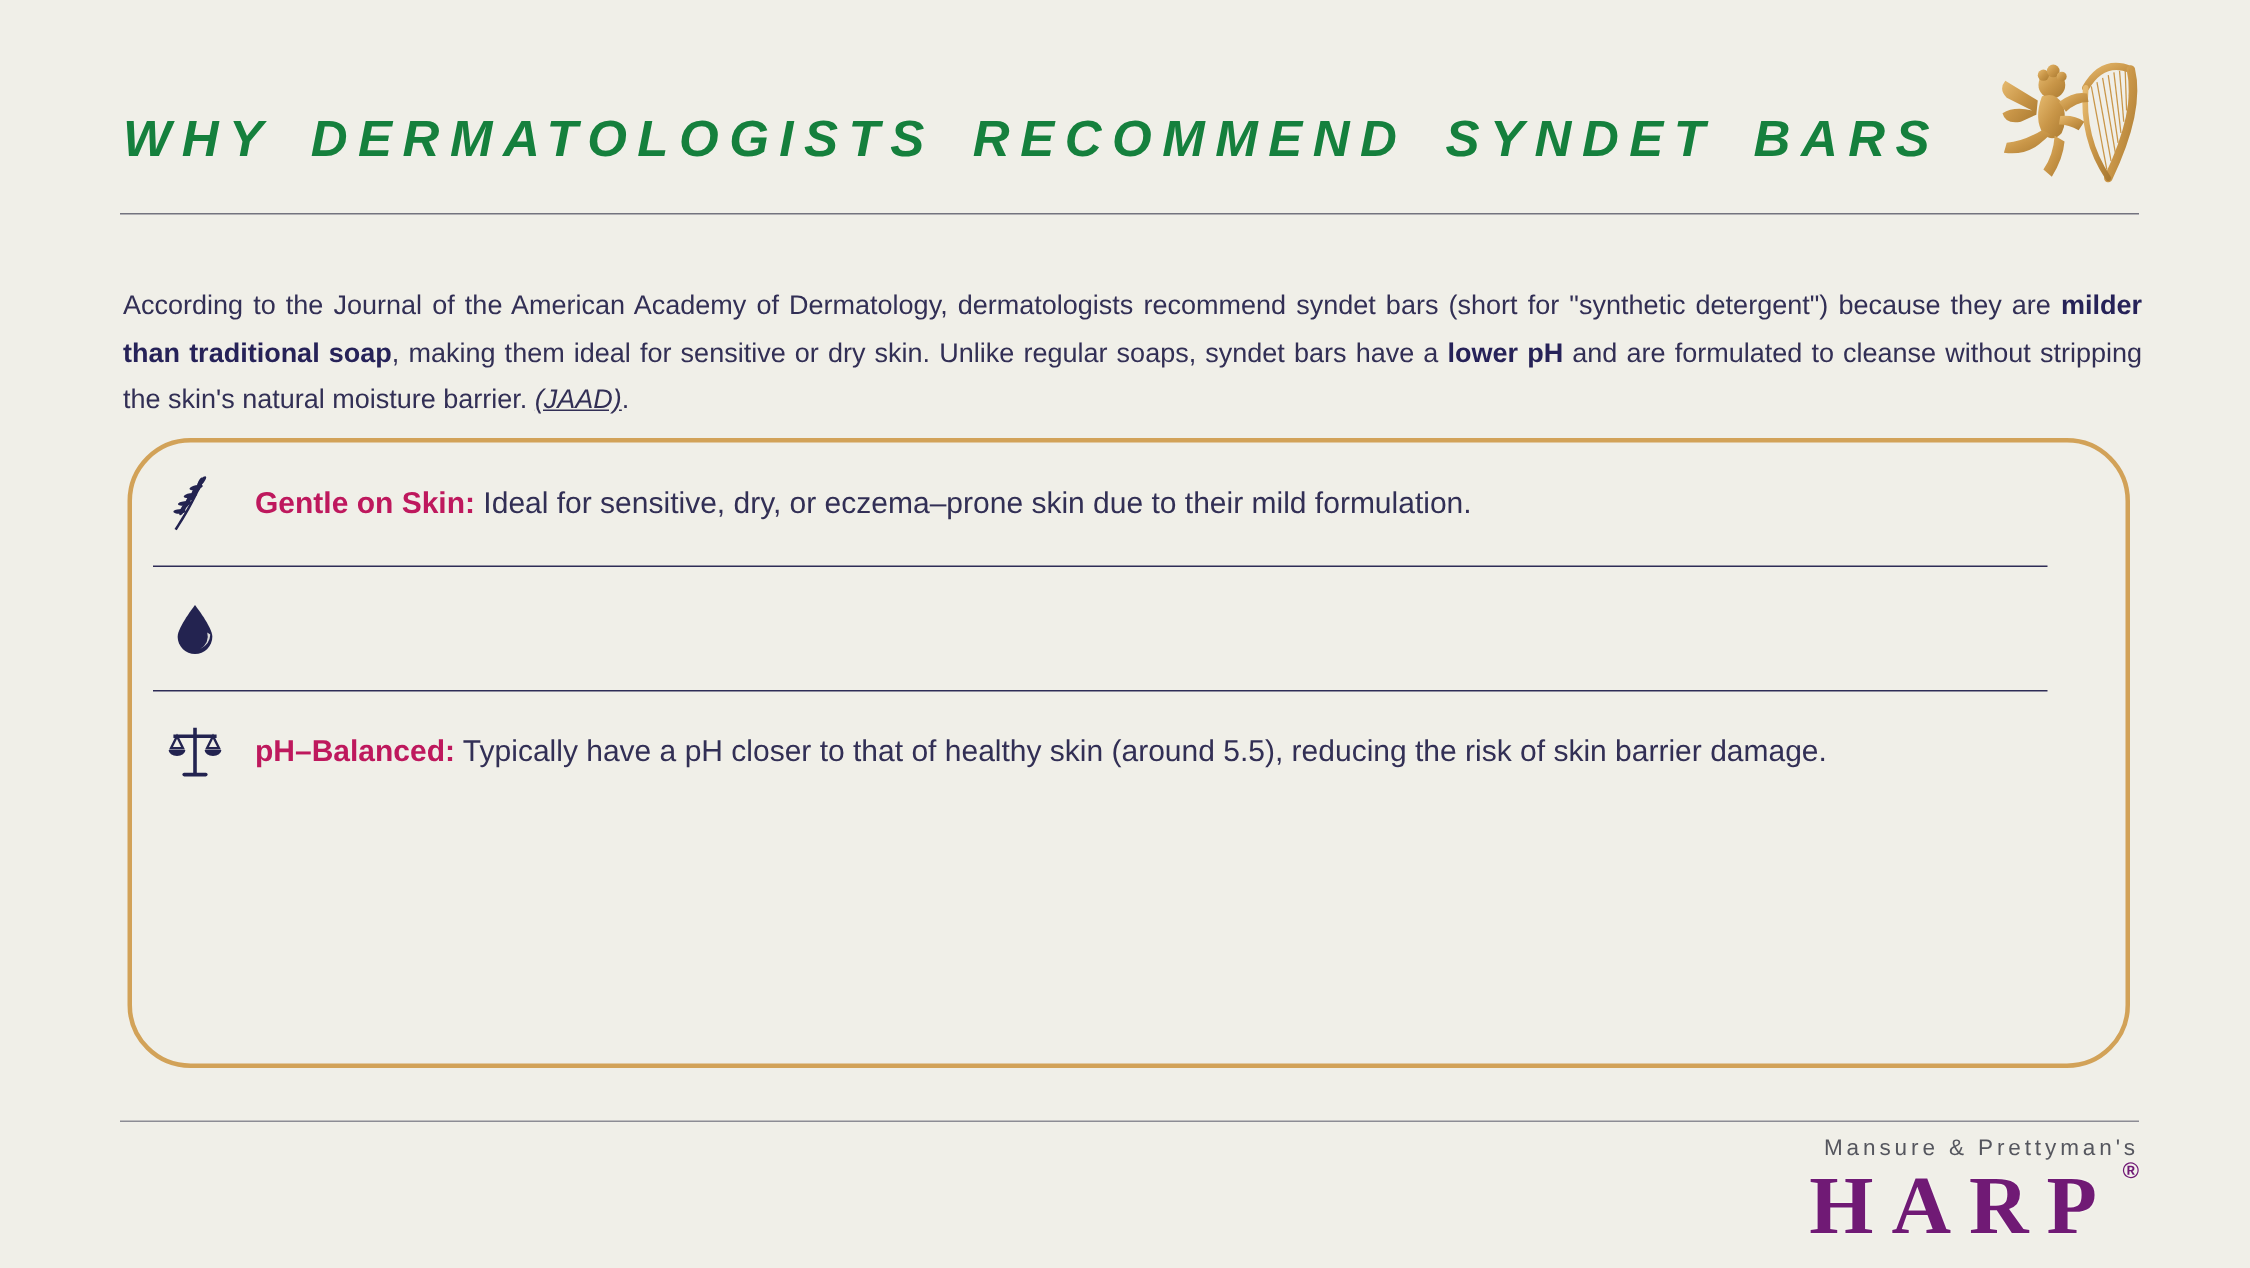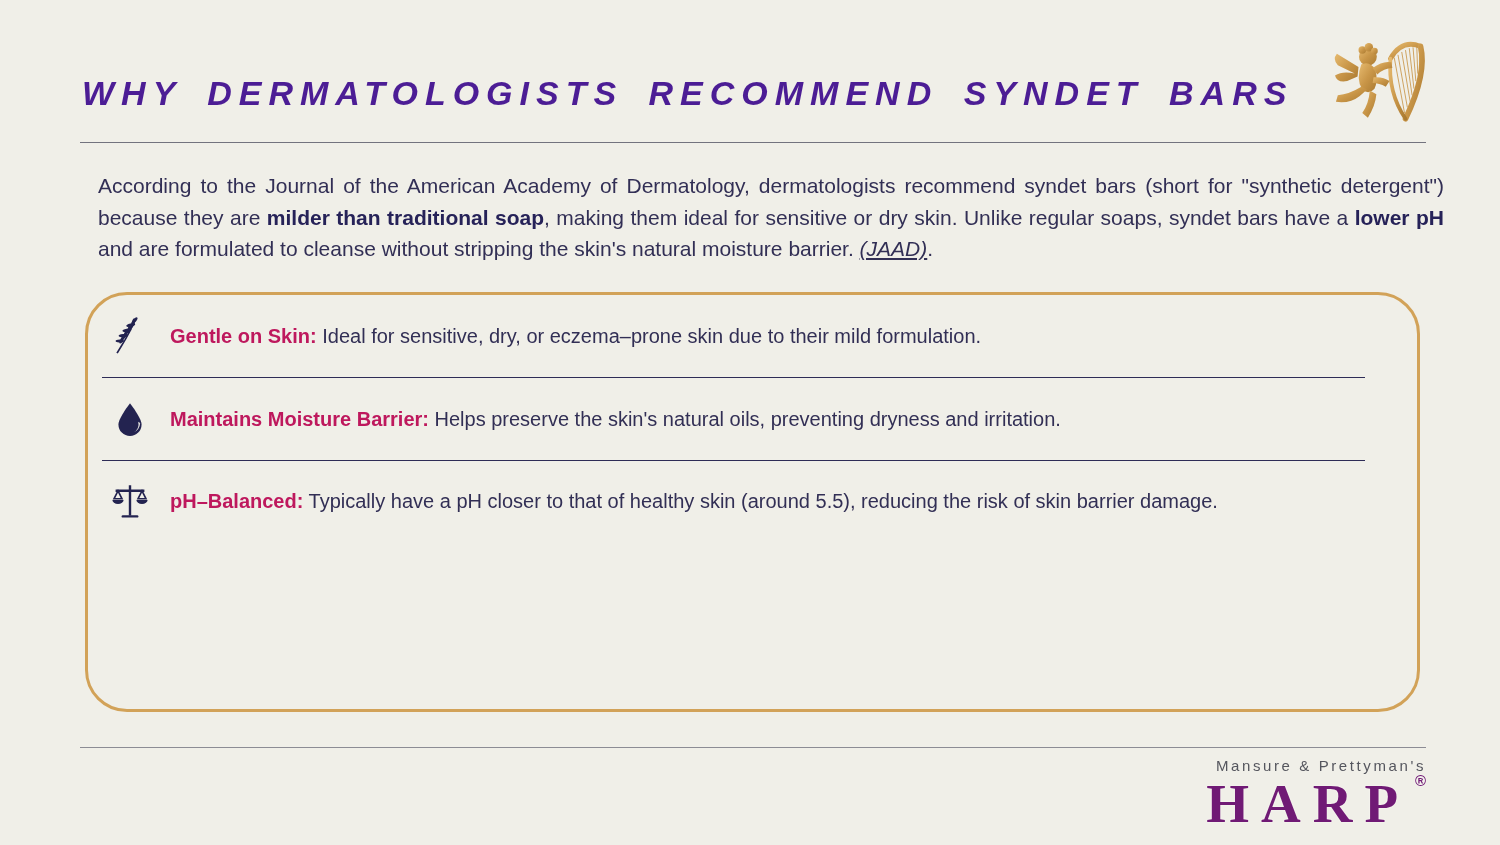--- a/index.html
+++ b/index.html
@@ -10,34 +10,33 @@
     color:#312f55;
     overflow:hidden;
     position:relative;
   }
   .page { position:relative; width:1500px; height:845px; }
 
   .title {
     position:absolute; left:82px; top:74px;
     font-size:34px; font-weight:bold; font-style:italic;
     letter-spacing:7px; word-spacing:9px;
-    color:#4c1d95; white-space:nowrap;
+    color:#15803d; white-space:nowrap;
   }
   .cherub { position:absolute; right:66px; top:36px; width:104px; height:94px; }
 
   .hr-top {
     position:absolute; left:80px; right:74px; top:142px;
     border-top:1.5px solid #73737e;
   }
 
   .intro {
-    position:absolute; left:82px; top:170px; width:1346px;
-    font-size:21px; line-height:31.6px; text-align:justify;
+    position:absolute; left:82px; top:188px; width:1346px;
+    font-size:18px; line-height:31.6px; text-align:justify;
     color:#322f55;
-    margin-left:16px;
   }
   .intro b { color:#262258; font-weight:bold; }
   .jaad { color:#322f55; font-style:italic; text-decoration:underline; cursor:pointer; }
 
   .benefits-box {
     position:absolute; left:85px; top:292px; width:1335px; height:420px;
     border:3px solid #d2a258; border-radius:42px;
     overflow:hidden;
   }
   .benefit-row {
@@ -153,21 +152,20 @@
       <p class="benefit-text"><b>Gentle on Skin:</b><span> Ideal for sensitive, dry, or eczema–prone skin due to their mild formulation.</span></p>
     </div>
 
     <div class="benefit-row">
       <span class="benefit-icon">
         <svg viewBox="0 0 100 100" width="34" height="42">
           <path d="M50,4 C50,4 16,48 16,66 a34,34 0 0 0 68,0 C84,48 50,4 50,4 Z" fill="#232350"></path>
           <path d="M74,58 a27,27 0 0 1 -14,32 a32,32 0 0 0 20,-28 Z" fill="#f0efe8" opacity="0.9"></path>
         </svg>
       </span>
-      <p class="benefit-text"><b>Maintains Moisture Barrier:</b><span> Helps preserve the skin's natural oils, preventing dryness and irritation.</span></p>
     </div>
 
     <div class="benefit-row">
       <span class="benefit-icon">
         <svg viewBox="0 0 100 100" width="42" height="42">
           <g stroke="#232350" fill="none">
             <line x1="50" y1="8" x2="50" y2="84" stroke-width="6"></line>
             <line x1="32" y1="86" x2="68" y2="86" stroke-width="6" stroke-linecap="round"></line>
             <line x1="14" y1="22" x2="86" y2="22" stroke-width="6"></line>
             <path d="M20,22 L10,42 L30,42 Z" stroke-width="4"></path>

